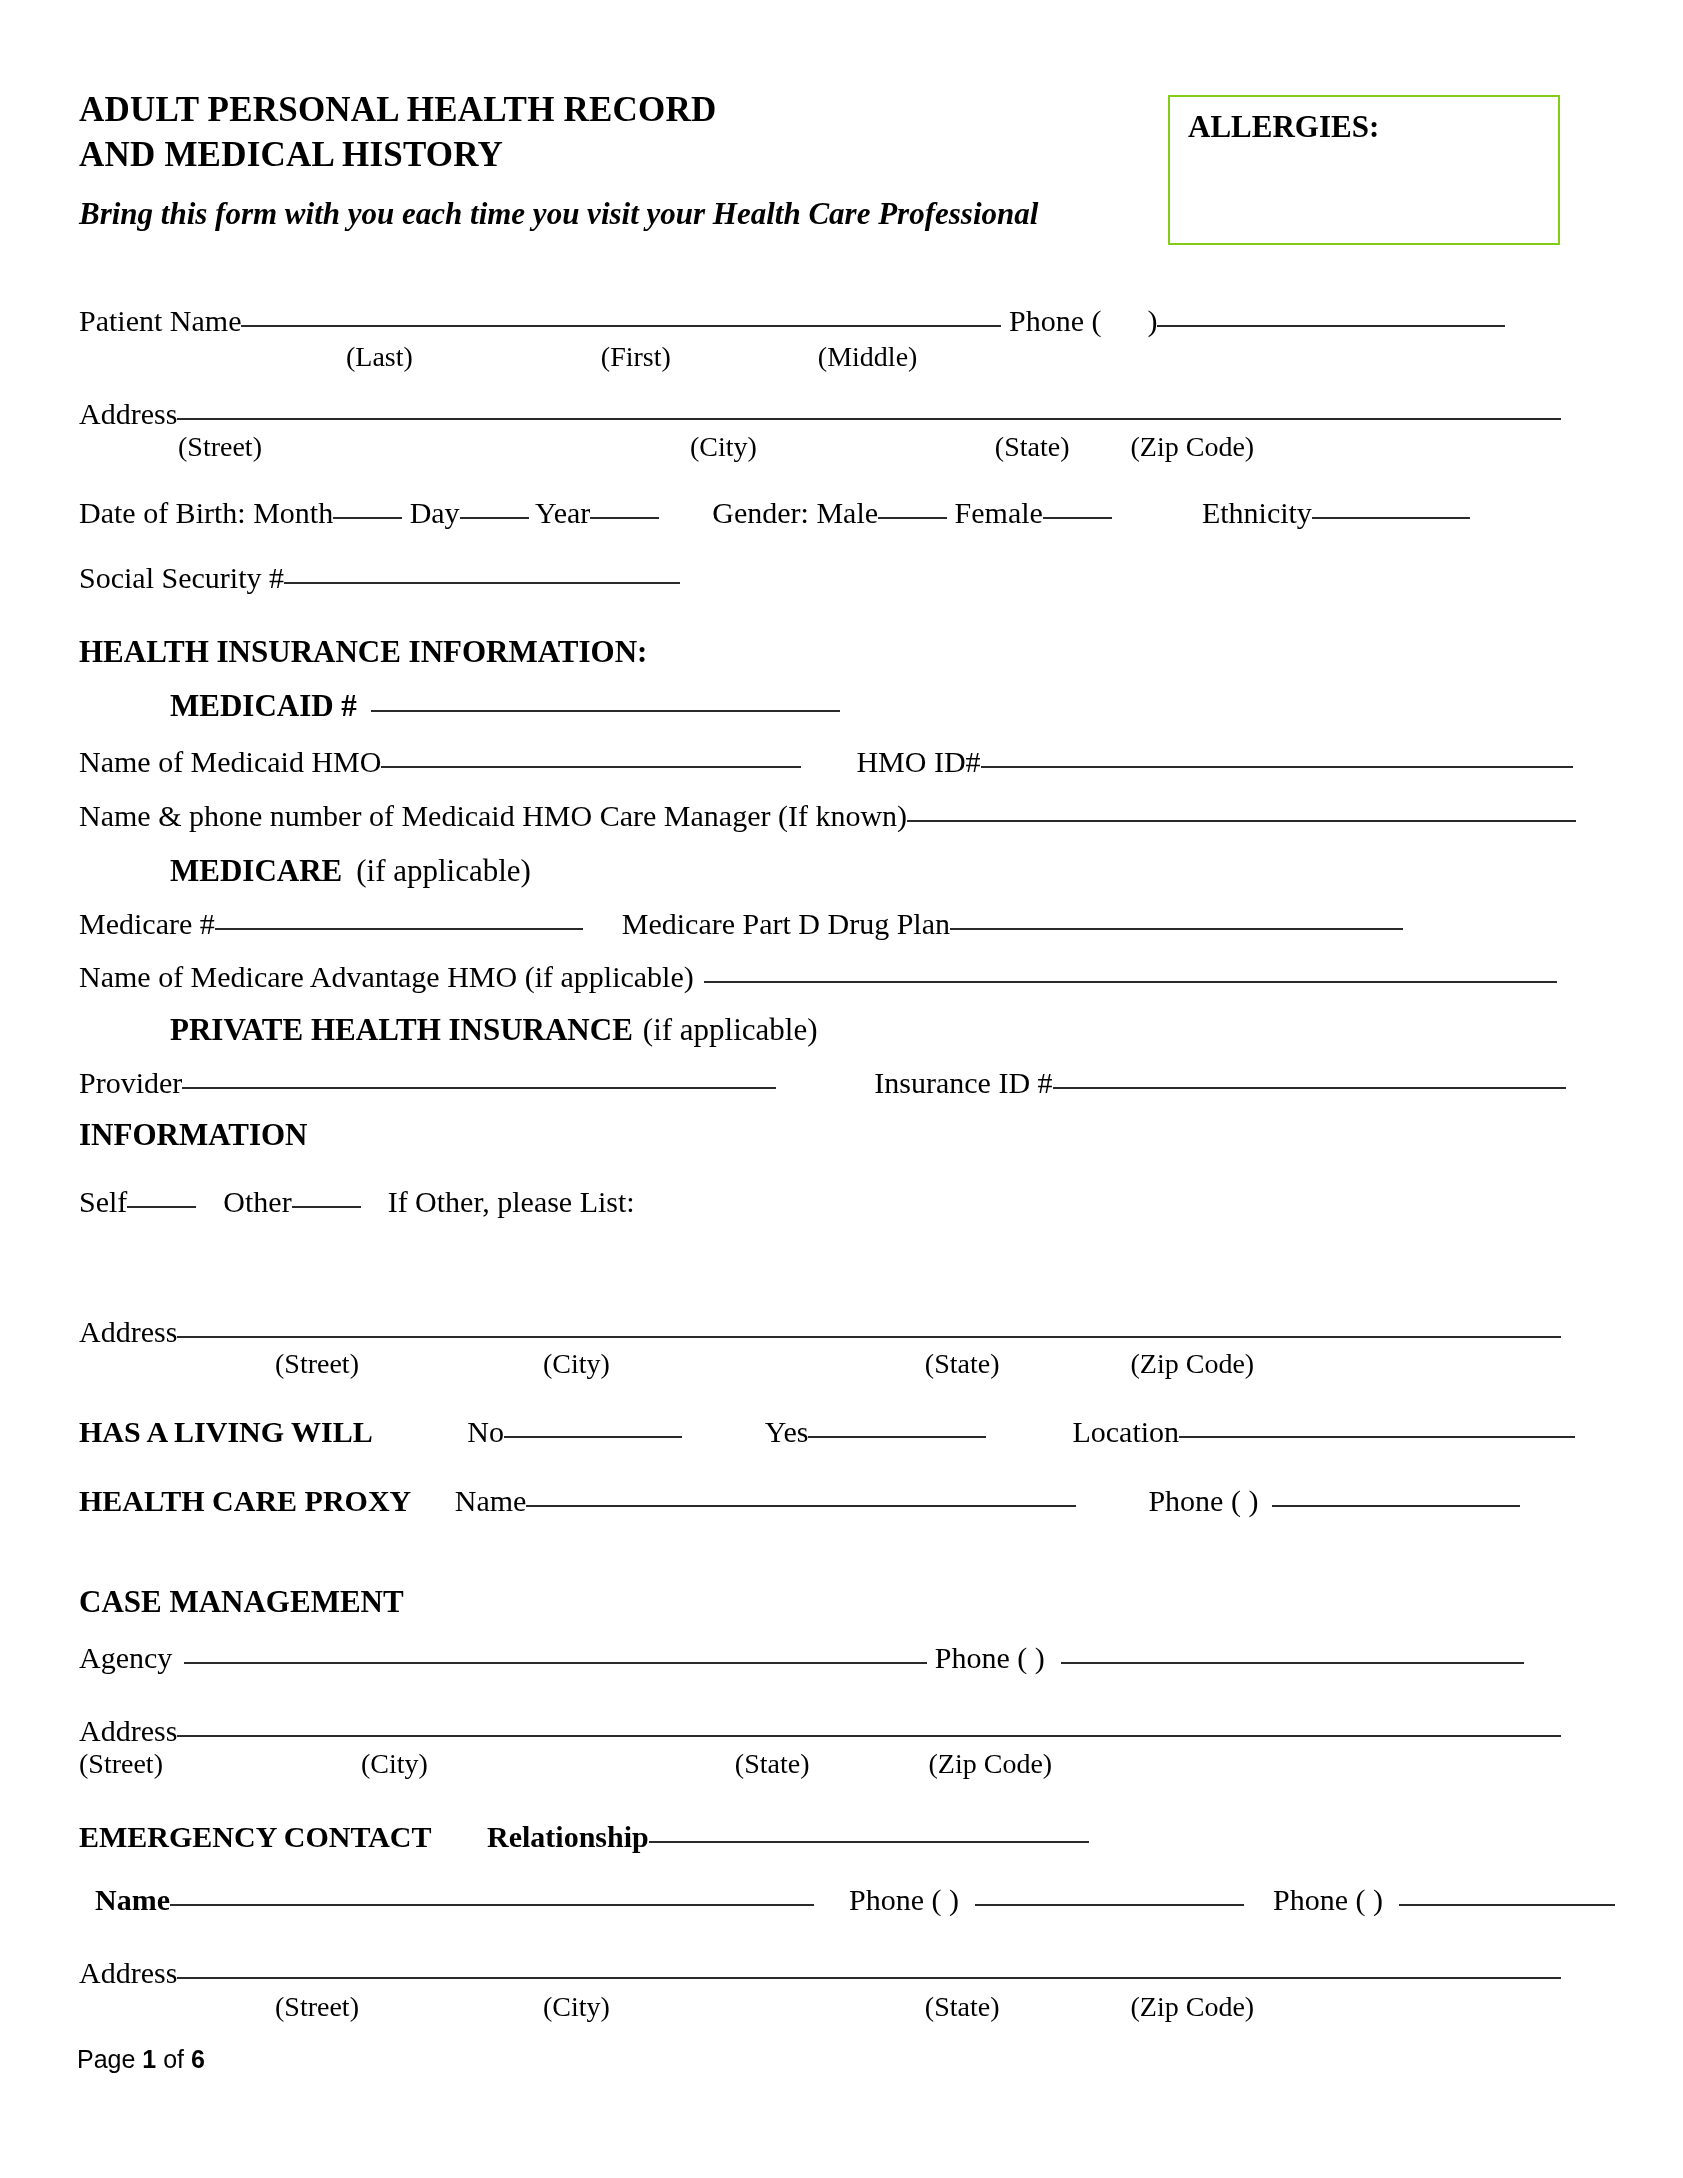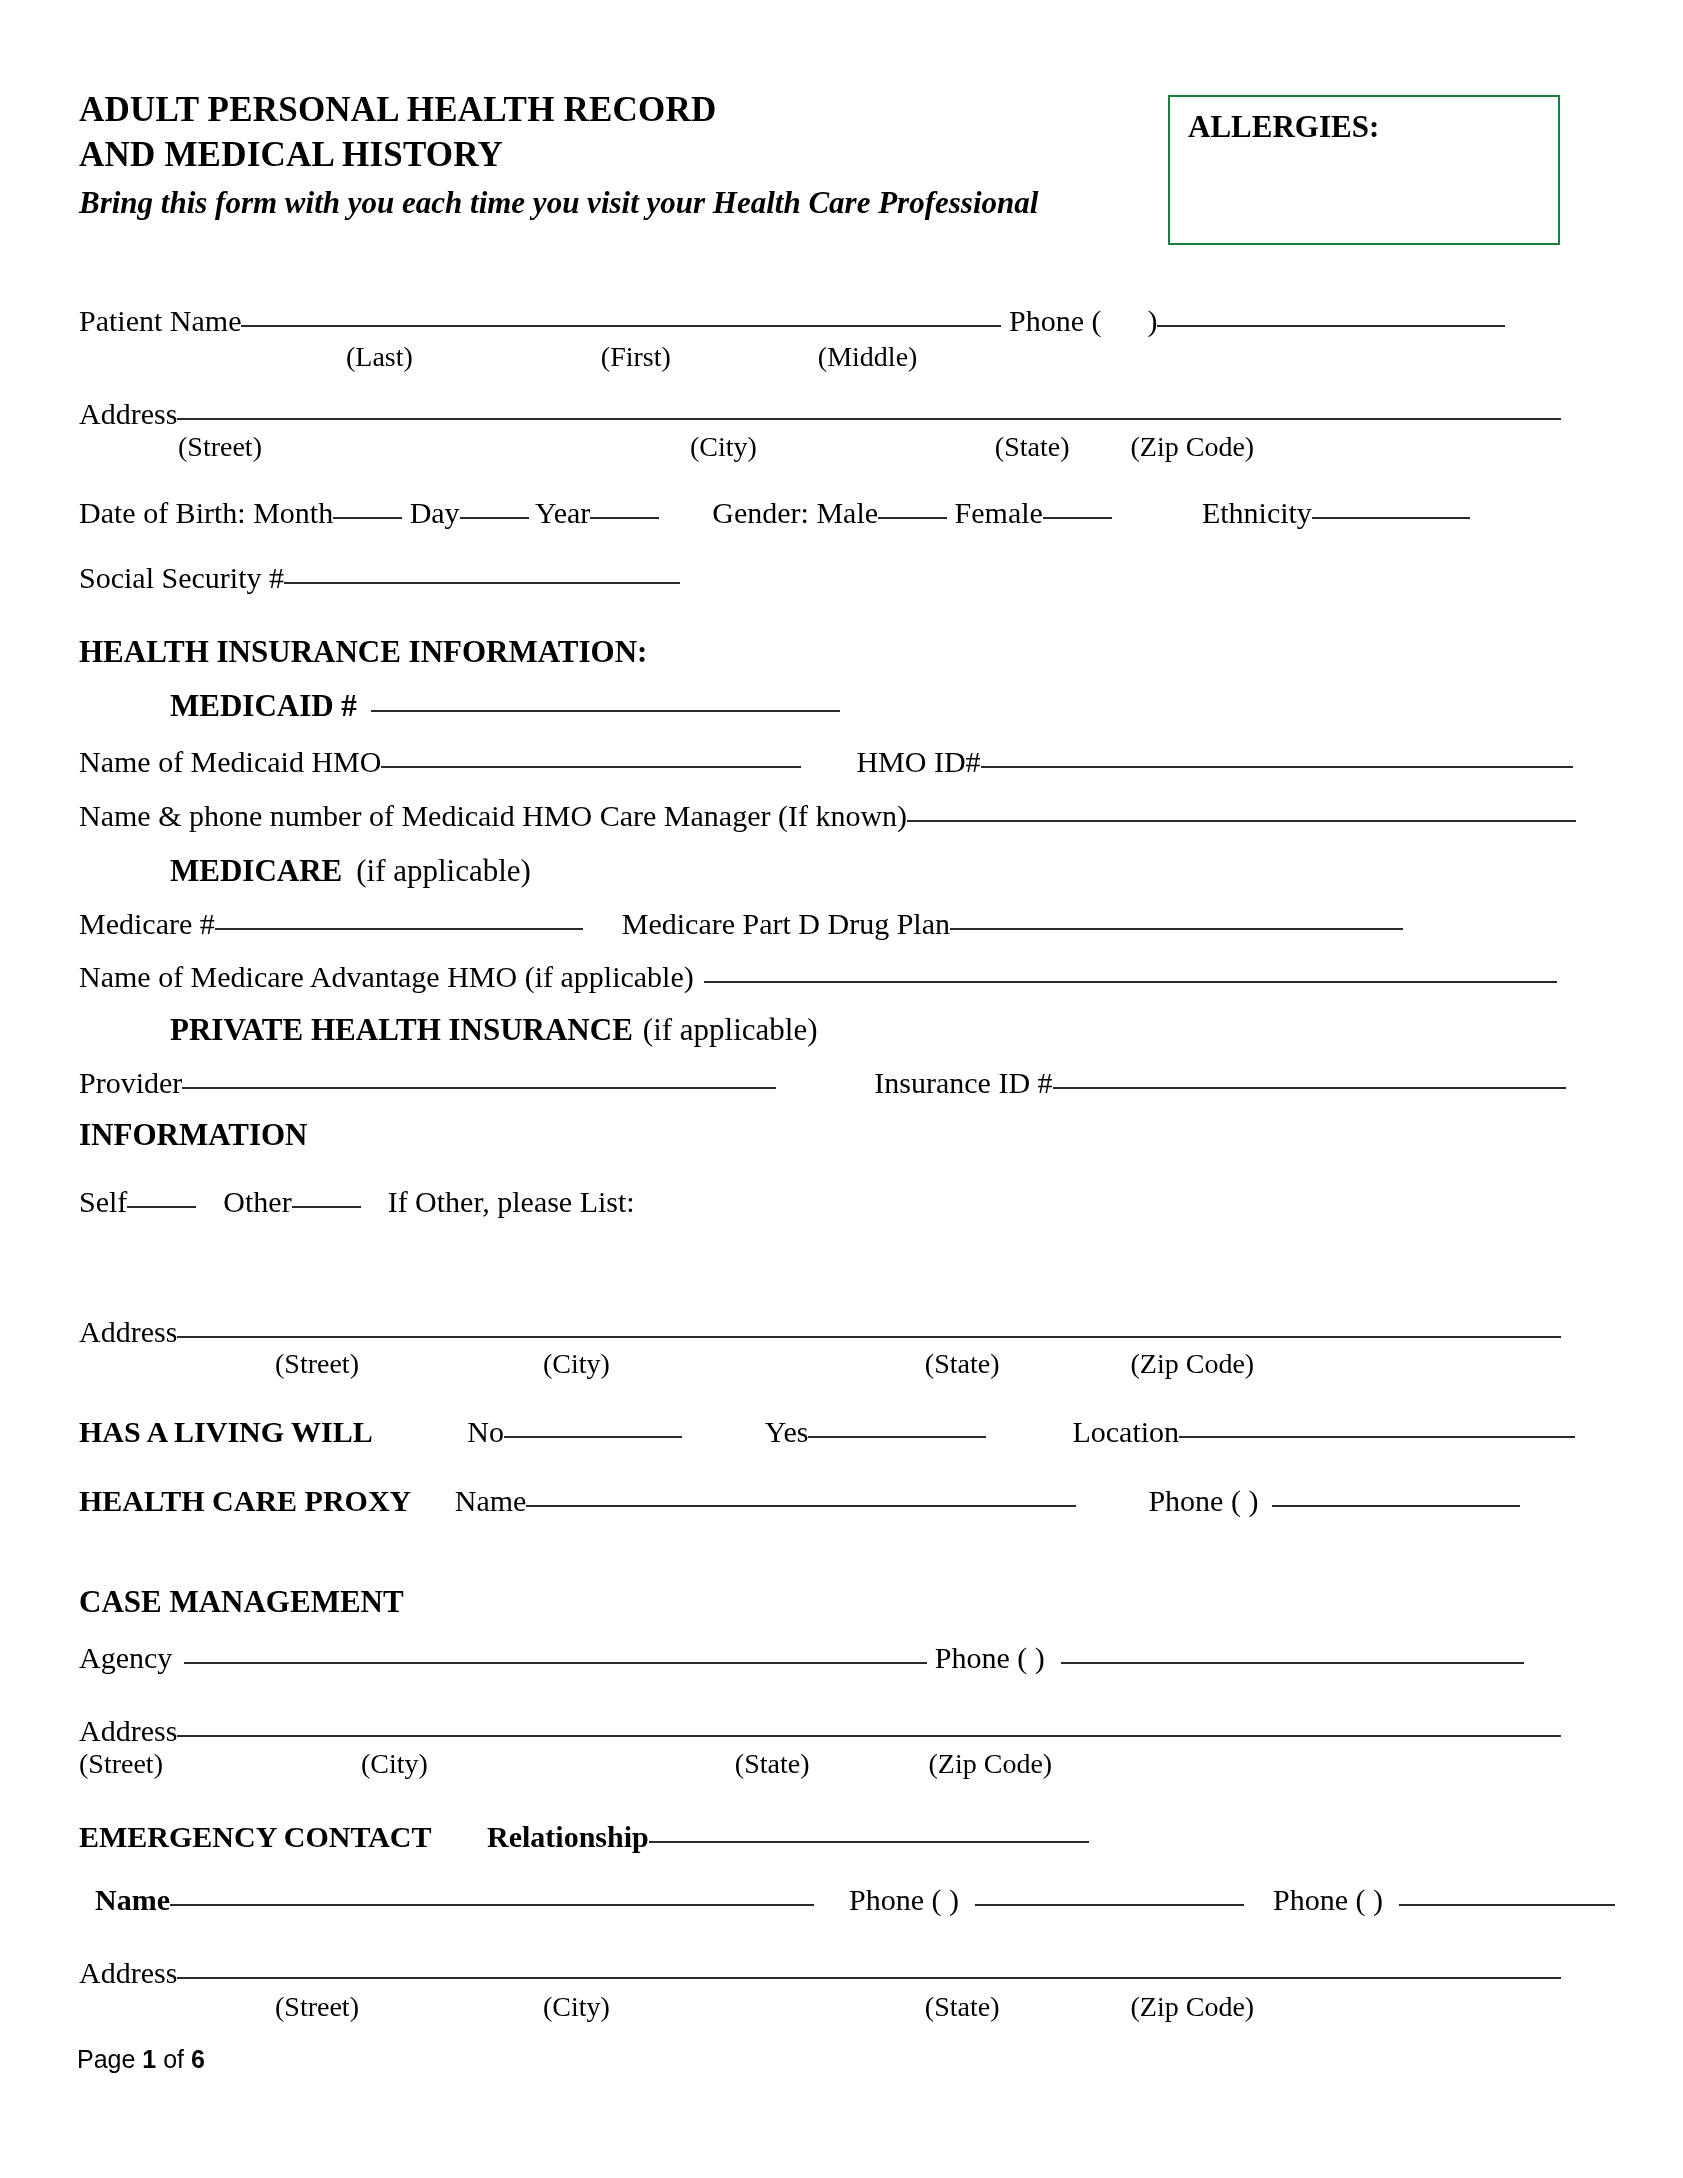--- a/index.html
+++ b/index.html
@@ -38,30 +38,30 @@
     font-weight: bold;
     font-size: 35px;
     line-height: 45px;
     letter-spacing: 0.2px;
   }
   .subtitle-line {
     font-weight: bold;
     font-style: italic;
     font-size: 31px;
     line-height: 44px;
-    margin-top: 4px;
+    margin-top: 15px;
   }
 
   .allergies-box {
     position: absolute;
     left: 1168px;
     top: 95px;
     width: 392px;
     height: 150px;
-    border: 2px solid #15803d;
+    border: 2px solid #84cc16;
     box-sizing: border-box;
   }
   .allergies-label {
     position: absolute;
     left: 18px;
     top: 12px;
     font-weight: bold;
     font-size: 31px;
     line-height: 36px;
   }

